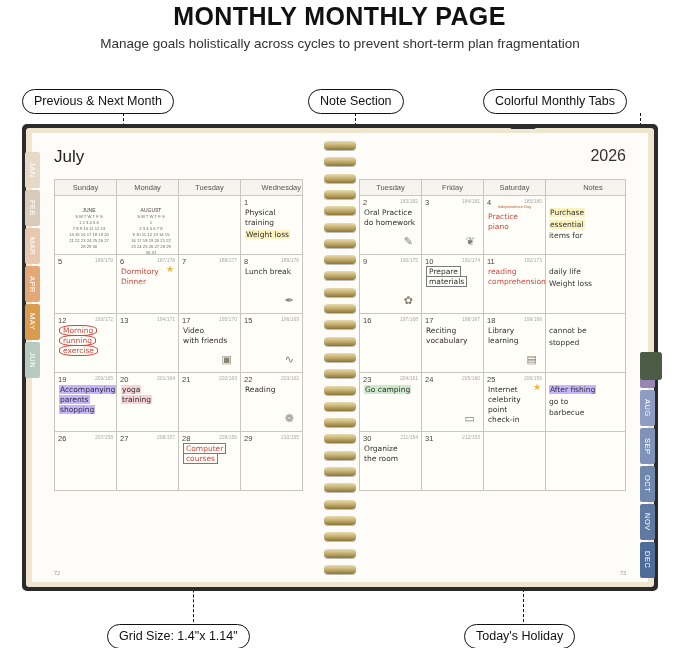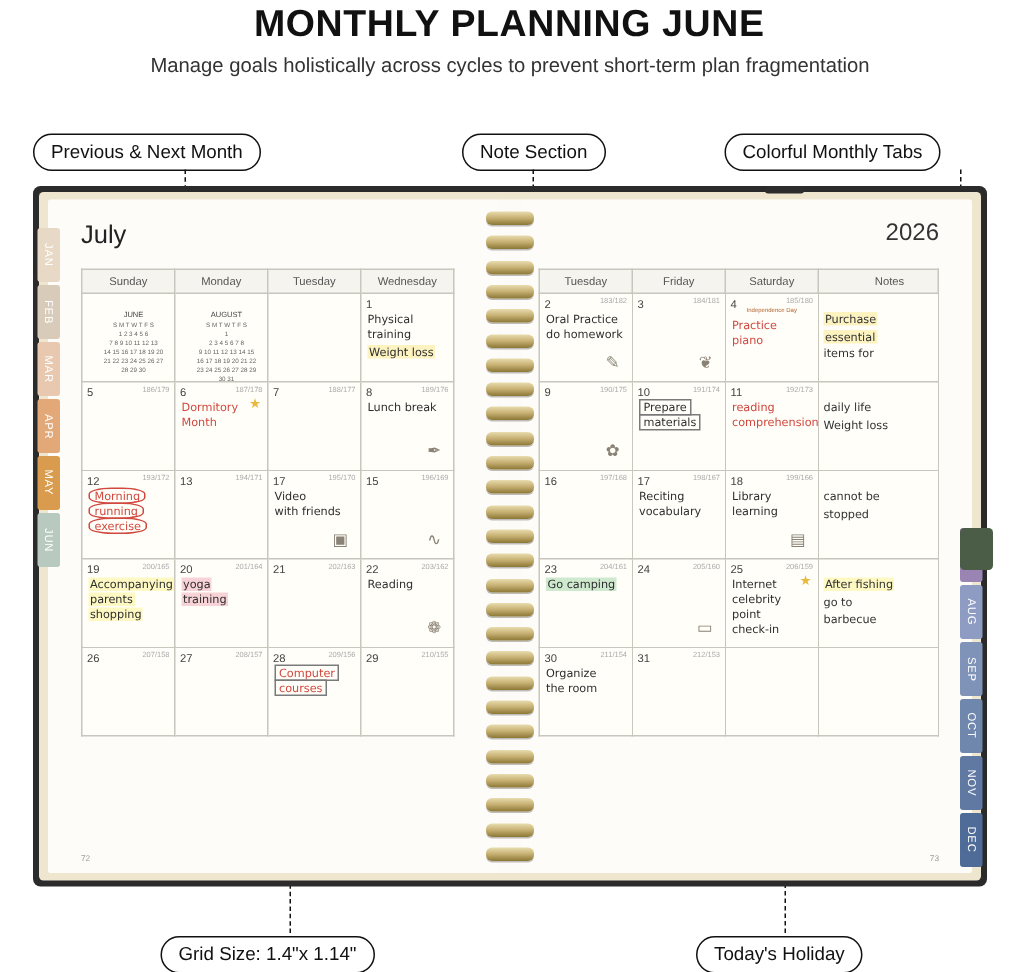--- a/index.html
+++ b/index.html
@@ -171,21 +171,21 @@
     position: absolute;
     top: 12px; left: 4px;
     right: 3px;
     font-size: 7.5px;
     line-height: 10px;
     color: #2f2f2f;
   }
   .hand { font-family: "DejaVu Sans", sans-serif; }
   .hl-yellow { background: #fdf3c0; padding: 0 1px; }
   .hl-green { background: #cfe9cf; padding: 0 1px; }
-  .hl-blue { background: #fef9c3; padding: 0 1px; margin-top: 45px; }
+  .hl-blue { background: #c4b5fd; padding: 0 1px; margin-top: 45px; }
   .hl-pink { background: #f7d2d6; padding: 0 1px; }
   .ink-red { color: #d0483f; }
   .boxed { border: 1px solid #7a7a7a; padding: 0 2px; }
   .circled {
     border: 1px solid #d0483f;
     border-radius: 40%;
     padding: 0 3px;
     color: #d0483f;
   }
   .star { color: #e8b93c; font-size: 9px; }
@@ -254,21 +254,21 @@
     left: 488px;
     width: 26px;
     height: 5px;
     background: #2d2d2d;
     border-radius: 2px;
   }
 </style>
 </head>
 <body>
 
-<div class="page-title">MONTHLY PLANNING JUNE</div>
+<div class="page-title">MONTHLY MONTHLY PAGE</div>
 <div class="page-subtitle">Manage goals holistically across cycles to prevent short-term plan fragmentation</div>
 
 <div class="callout" id="callout-prev-next">Previous &amp; Next Month</div>
 <div class="callout" id="callout-note">Note Section</div>
 <div class="callout" id="callout-tabs">Colorful Monthly Tabs</div>
 <div class="callout" id="callout-grid">Grid Size:  1.4"x 1.14"</div>
 <div class="callout" id="callout-holiday">Today's Holiday</div>
 
 <div class="dash-v" style="left:123px; top:113px; height:50px;"></div>
 <div class="dash-v" style="left:355px; top:113px; height:18px;"></div>
@@ -321,21 +321,21 @@
     <div class="cal-header" id="year-name">2026</div>
 
     <div id="cal-left-wrap">
         <div class="grid" style="left: 22px;">
           <table class="cal">
             <thead>
               <tr>
                 <th style="width: 59px;">Sunday</th>
                 <th style="width: 59px;">Monday</th>
                 <th style="width: 59px;">Tuesday</th>
-                <th style="width: 59px;">Wednesday</th>
+                <th style="width: 59px; text-align: right;">Wednesday</th>
               </tr>
             </thead>
             <tbody>
               <tr>
                 <td>
                   <div class="mini-month">
                     <div class="mtitle">JUNE</div>
                     <div>S  M  T  W  T  F  S</div>
                     <div>  1  2  3  4  5  6</div>
                     <div>7  8  9 10 11 12 13</div>
@@ -369,21 +369,21 @@
               <tr>
                 <td>
                   <div class="daynum">5</div>
                   <div class="lunar">186/179</div>
                 </td>
                 <td>
                   <div class="daynum">6</div>
                   <div class="lunar">187/178</div>
                   <div class="cellnote hand">
                     <div><span class="ink-red">Dormitory</span></div>
-                    <div><span class="ink-red">Month</span></div>
+                    <div><span class="ink-red">Dinner</span></div>
                   </div>
                   <div class="star" style="position: absolute; top: 9px; right: 4px;">★</div>
                 </td>
                 <td>
                   <div class="daynum">7</div>
                   <div class="lunar">188/177</div>
                 </td>
                 <td>
                   <div class="daynum">8</div>
                   <div class="lunar">189/176</div>

